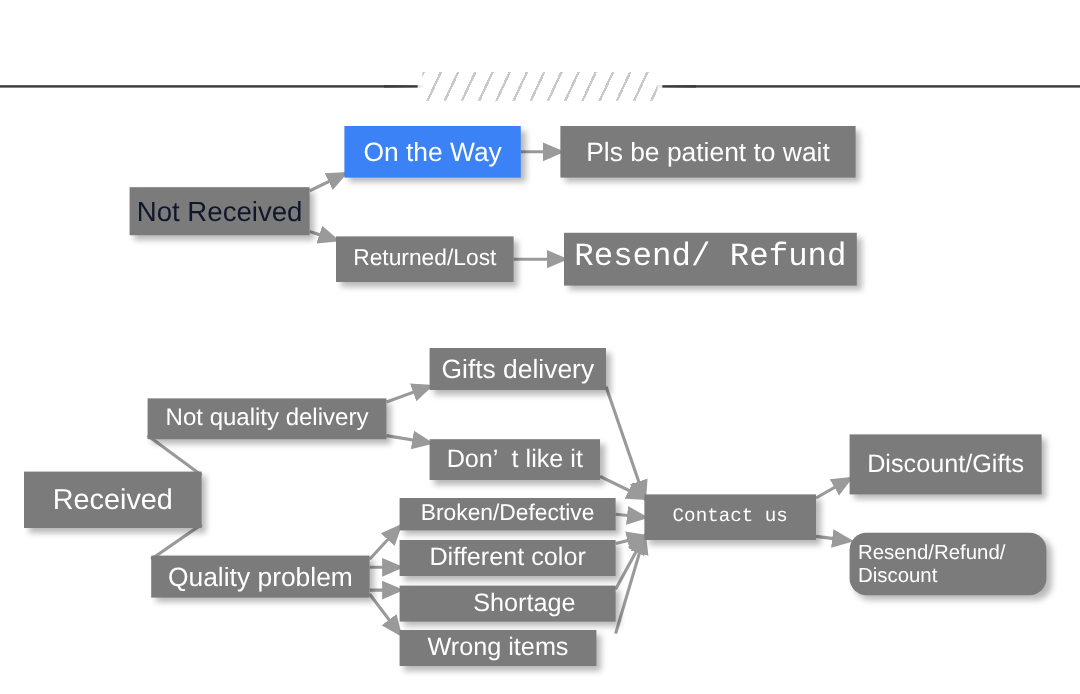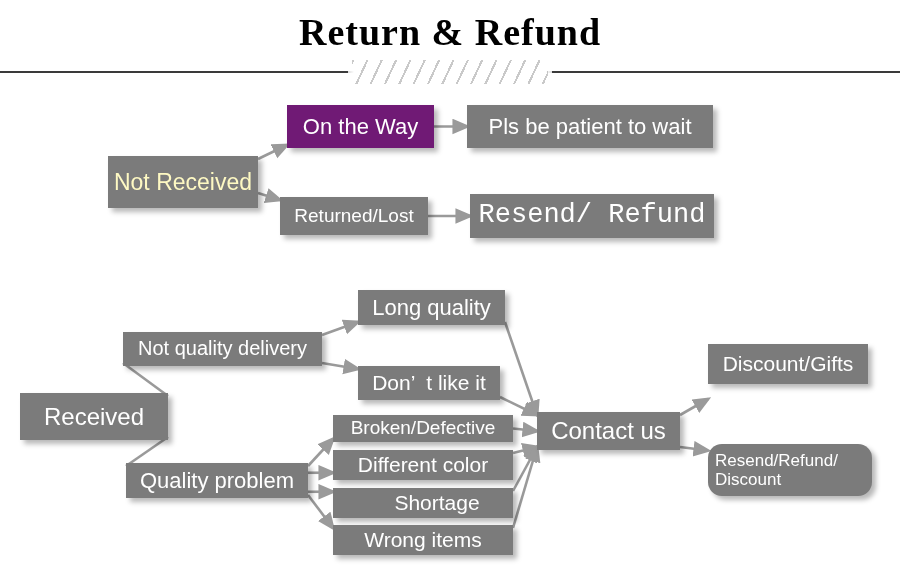--- a/index.html
+++ b/index.html
@@ -94,21 +94,20 @@
     padding-left: 7px;
     text-align: left;
     line-height: 1.12;
     border-radius: 14px;
   }
 </style>
 </head>
 <body>
 
 <div id="header">
-  <div id="page-title">Return &amp; Refund</div>
   <div class="rule left"></div>
   <div class="rule-fade-l"></div>
   <div id="hatch"></div>
   <div class="rule-fade-r"></div>
   <div class="rule right"></div>
 </div>
 
 <div id="diagram">
   <svg id="connectors" viewBox="0 0 900 578" preserveAspectRatio="none">
     <defs>
@@ -133,32 +132,32 @@
         <line x1="500" y1="397" x2="537" y2="415" stroke="#9a9a9a" marker-end="url(#ah)"></line>
         <line x1="513" y1="428.5" x2="537" y2="431" stroke="#9a9a9a" marker-end="url(#ah)"></line>
         <line x1="513" y1="453" x2="537" y2="447" stroke="#9a9a9a" marker-end="url(#ah)"></line>
         <line x1="513" y1="491" x2="537" y2="447" stroke="#9a9a9a" marker-end="url(#ah)"></line>
         <line x1="513" y1="528" x2="537" y2="447" stroke="#9a9a9a" marker-end="url(#ah)"></line>
         <line x1="680" y1="415" x2="708" y2="399" stroke="#9a9a9a" marker-end="url(#ah)"></line>
         <line x1="680" y1="447" x2="708" y2="450.5" stroke="#9a9a9a" marker-end="url(#ah)"></line>
       </g>
   </svg>
   <div id="node-layer">
-      <div class="node" style="left: 108px; top: 156px; width: 150px; height: 52px; font-size: 23px; background: rgb(123, 123, 123); color: #fef9c3;">Not Received</div>
-      <div class="node" style="left: 287px; top: 105px; width: 147px; height: 43px; font-size: 22px; background: #701a75; color: rgb(255, 255, 255);">On the Way</div>
+      <div class="node" style="left: 108px; top: 156px; width: 150px; height: 40px; font-size: 23px; background: rgb(123, 123, 123); color: #0f172a;">Not Received</div>
+      <div class="node" style="left: 287px; top: 105px; width: 147px; height: 43px; font-size: 22px; background: #3b82f6; color: rgb(255, 255, 255);">On the Way</div>
       <div class="node" style="left: 467px; top: 105px; width: 246px; height: 43px; font-size: 22px; background: rgb(123, 123, 123); color: rgb(255, 255, 255);">Pls be patient to wait</div>
       <div class="node" style="left: 280px; top: 197px; width: 148px; height: 38px; font-size: 19px; background: rgb(123, 123, 123); color: rgb(255, 255, 255);">Returned/Lost</div>
       <div class="node" style="left: 470px; top: 194px; width: 244px; height: 44px; font-size: 27px; background: rgb(123, 123, 123); color: rgb(255, 255, 255); font-family: Liberation Mono, monospace;">Resend/ Refund</div>
       <div class="node" style="left: 20px; top: 393px; width: 148px; height: 47px; font-size: 24px; background: rgb(123, 123, 123); color: rgb(255, 255, 255);">Received</div>
       <div class="node" style="left: 123px; top: 332px; width: 199px; height: 34px; font-size: 20px; background: rgb(123, 123, 123); color: rgb(255, 255, 255);">Not quality delivery</div>
       <div class="node" style="left: 126px; top: 463px; width: 182px; height: 35px; font-size: 22px; background: rgb(123, 123, 123); color: rgb(255, 255, 255);">Quality problem</div>
-      <div class="node" style="left: 358px; top: 290px; width: 147px; height: 35px; font-size: 22px; background: rgb(123, 123, 123); color: rgb(255, 255, 255);">Long quality</div>
+      <div class="node" style="left: 358px; top: 290px; width: 147px; height: 35px; font-size: 22px; background: rgb(123, 123, 123); color: rgb(255, 255, 255);">Gifts delivery</div>
       <div class="node" style="left: 358px; top: 366px; width: 142px; height: 34px; font-size: 21px; background: rgb(123, 123, 123); color: rgb(255, 255, 255);">Don’  t like it</div>
       <div class="node" style="left: 333px; top: 415px; width: 180px; height: 27px; font-size: 19px; background: rgb(123, 123, 123); color: rgb(255, 255, 255);">Broken/Defective</div>
       <div class="node" style="left: 333px; top: 450px; width: 180px; height: 30px; font-size: 21px; background: rgb(123, 123, 123); color: rgb(255, 255, 255);">Different color</div>
       <div class="node" style="left: 333px; top: 488px; width: 180px; height: 30px; font-size: 21px; background: rgb(123, 123, 123); color: rgb(255, 255, 255); padding-left: 28px;">Shortage</div>
-      <div class="node" style="left: 333px; top: 525px; width: 180px; height: 30px; font-size: 21px; background: rgb(123, 123, 123); color: rgb(255, 255, 255);">Wrong items</div>
-      <div class="node" style="left: 537px; top: 412px; width: 143px; height: 38px; font-size: 24px; background: rgb(123, 123, 123); color: rgb(255, 255, 255);">Contact us</div>
-      <div class="node" style="left: 708px; top: 344px; width: 160px; height: 40px; font-size: 21px; background: rgb(123, 123, 123); color: rgb(255, 255, 255);">Discount/Gifts</div>
+      <div class="node" style="left: 333px; top: 525px; width: 164px; height: 30px; font-size: 21px; background: rgb(123, 123, 123); color: rgb(255, 255, 255);">Wrong items</div>
+      <div class="node" style="left: 537px; top: 412px; width: 143px; height: 38px; font-size: 16px; background: rgb(123, 123, 123); color: rgb(255, 255, 255); font-family: Liberation Mono, monospace;">Contact us</div>
+      <div class="node" style="left: 708px; top: 362px; width: 160px; height: 50px; font-size: 21px; background: rgb(123, 123, 123); color: rgb(255, 255, 255);">Discount/Gifts</div>
       <div class="node left-align" style="left: 708px; top: 444px; width: 164px; height: 52px; font-size: 17px; background: rgb(123, 123, 123); color: rgb(255, 255, 255);">Resend/Refund/
 Discount</div>
     </div>
 </div>
 
 </body></html>

